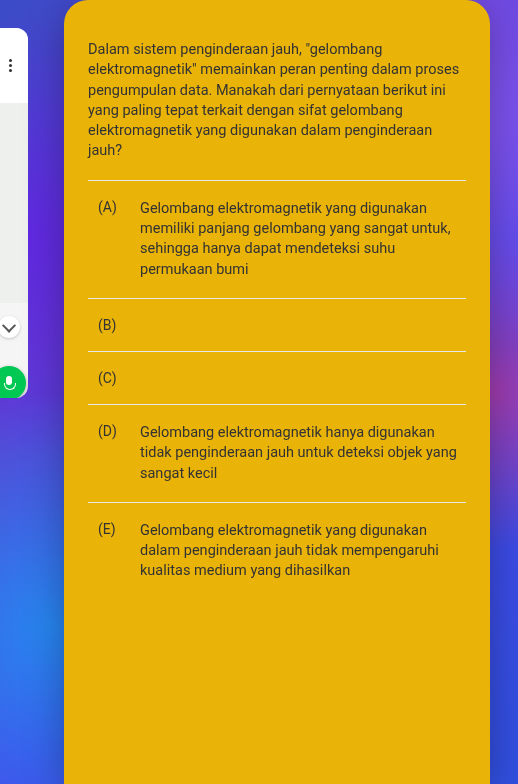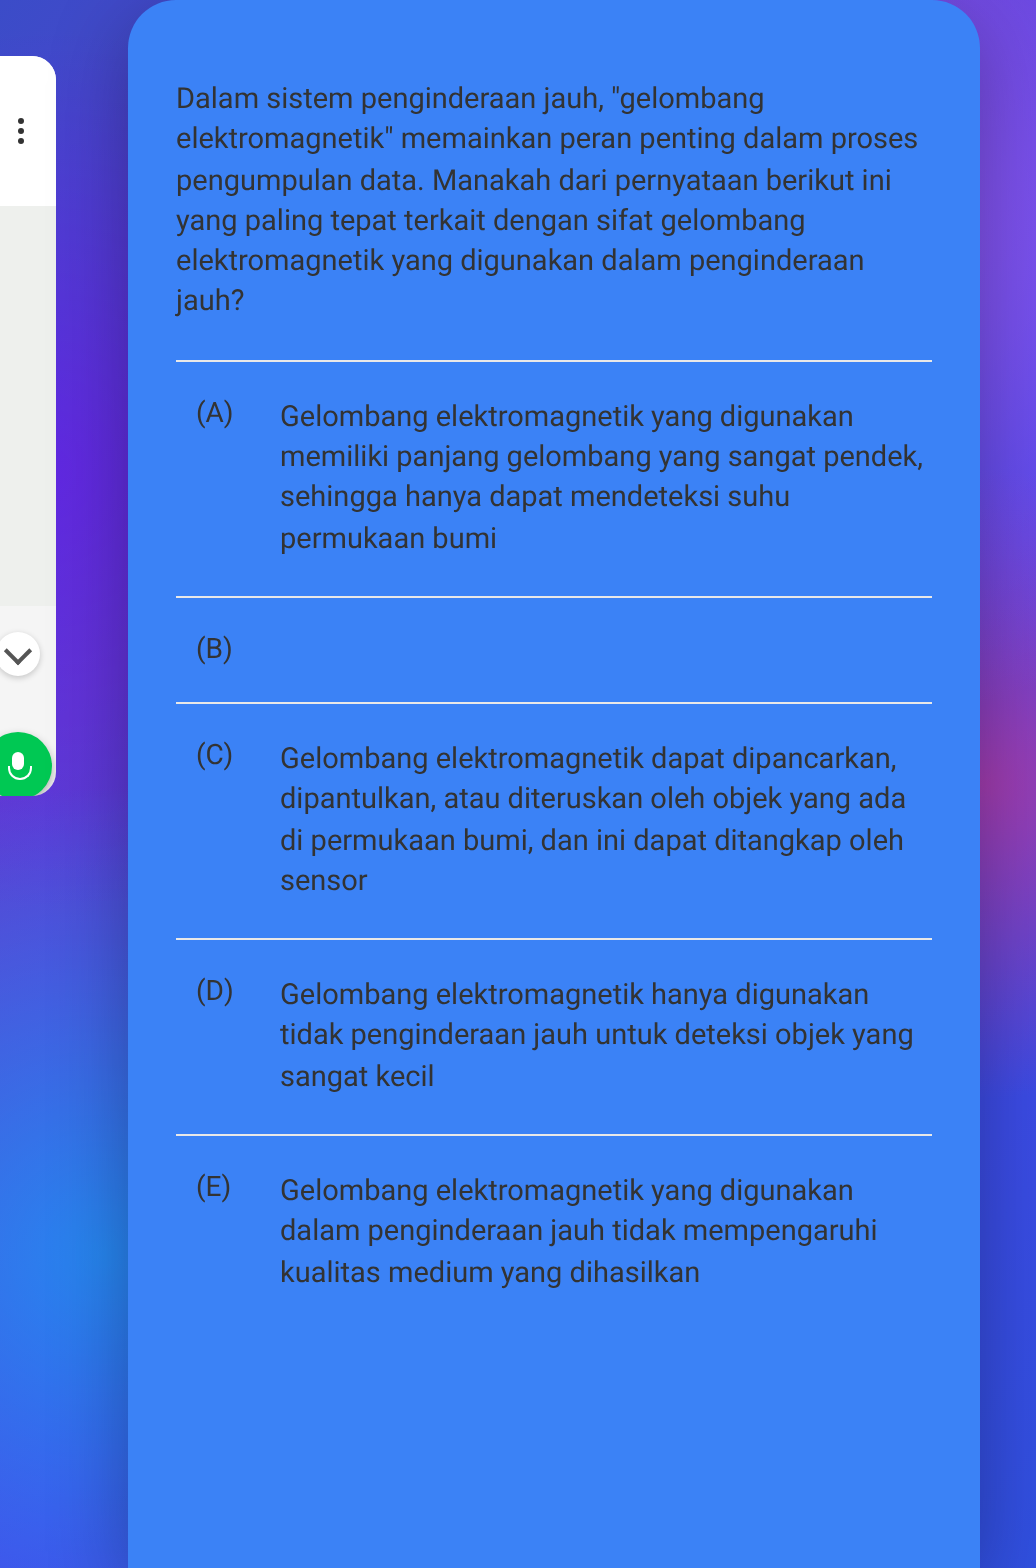--- a/index.html
+++ b/index.html
@@ -132,21 +132,21 @@
       border-top: none;
       border-radius: 0 0 6px 6px;
     }
     
     .card {
       position: absolute;
       left: 64px;
       top: 0;
       right: 28px;
       height: 784px;
-      background: #3b82f6;
+      background: #eab308;
       border-radius: 24px 24px 0 0;
       box-shadow: 0 10px 40px rgba(0,0,0,0.3);
       padding: 0 24px;
       overflow: hidden;
     }
     
     .question-text {
       color: #333;
       font-size: 14.5px;
       line-height: 1.4;
@@ -195,30 +195,29 @@
   <div class="mic-button">
     <div class="mic-icon"></div>
   </div>
 </div>
 
 <div class="card">
   <div class="question-text">Dalam sistem penginderaan jauh, "gelombang elektromagnetik" memainkan peran penting dalam proses pengumpulan data. Manakah dari pernyataan berikut ini yang paling tepat terkait dengan sifat gelombang elektromagnetik yang digunakan dalam penginderaan jauh?</div>
 
   <div class="option-row">
     <div class="option-label">(A)</div>
-    <div class="option-text">Gelombang elektromagnetik yang digunakan memiliki panjang gelombang yang sangat pendek, sehingga hanya dapat mendeteksi suhu permukaan bumi</div>
+    <div class="option-text">Gelombang elektromagnetik yang digunakan memiliki panjang gelombang yang sangat untuk, sehingga hanya dapat mendeteksi suhu permukaan bumi</div>
   </div>
 
   <div class="option-row">
     <div class="option-label">(B)</div>
   </div>
 
   <div class="option-row">
     <div class="option-label">(C)</div>
-    <div class="option-text">Gelombang elektromagnetik dapat dipancarkan, dipantulkan, atau diteruskan oleh objek yang ada di permukaan bumi, dan ini dapat ditangkap oleh sensor</div>
   </div>
 
   <div class="option-row">
     <div class="option-label">(D)</div>
     <div class="option-text">Gelombang elektromagnetik hanya digunakan tidak penginderaan jauh untuk deteksi objek yang sangat kecil</div>
   </div>
 
   <div class="option-row">
     <div class="option-label">(E)</div>
     <div class="option-text">Gelombang elektromagnetik yang digunakan dalam penginderaan jauh tidak mempengaruhi kualitas medium yang dihasilkan</div>

